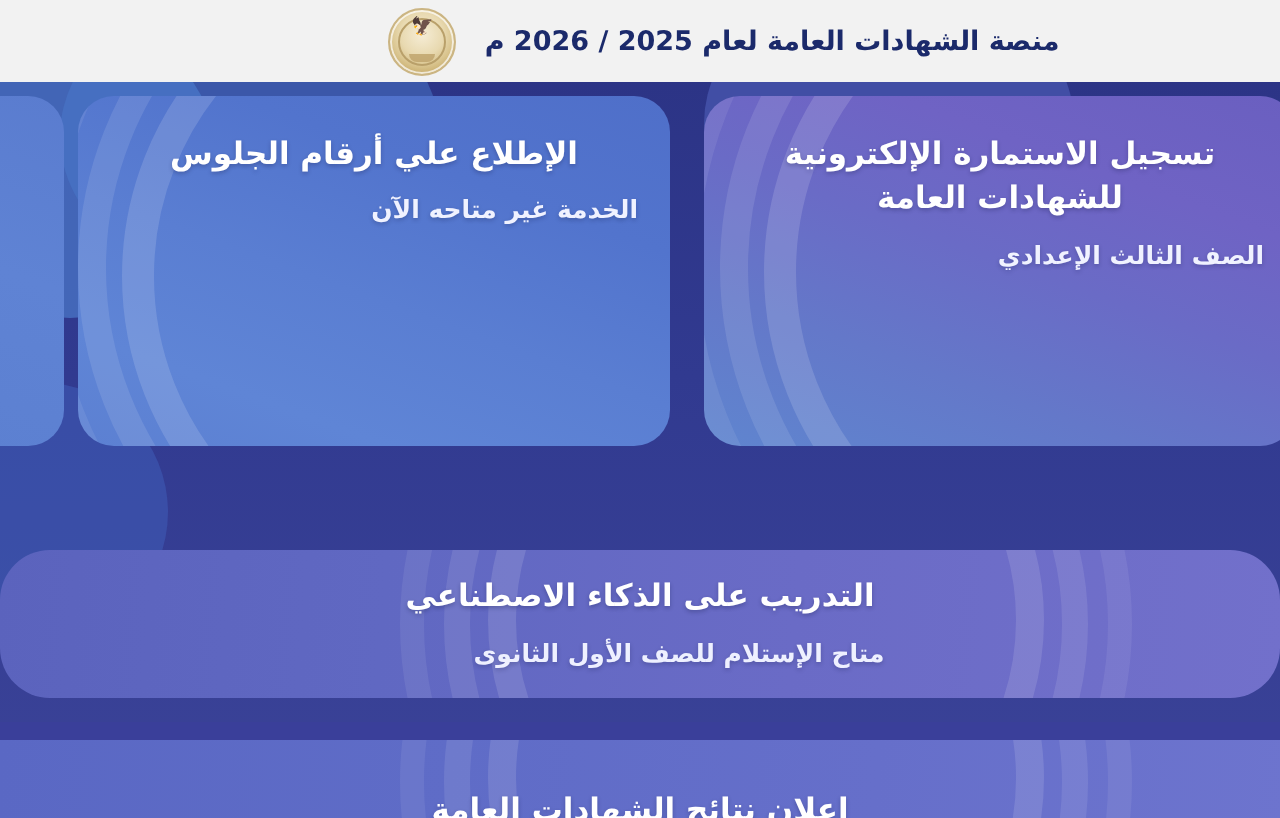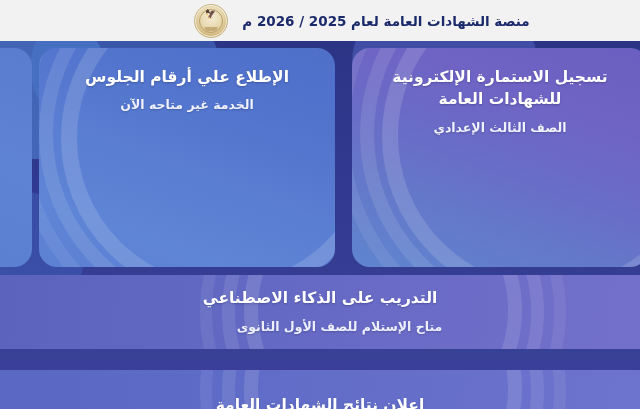--- a/index.html
+++ b/index.html
@@ -62,21 +62,21 @@
   .blob{position:absolute;border-radius:50%;pointer-events:none;}
   .blob-a{left:-40px;top:-32px;width:150px;height:150px;background:#4f7fd0;opacity:.65;}
   .blob-b{left:30px;top:-48px;width:190px;height:150px;background:#4a79cc;opacity:.5;}
   .blob-c{left:352px;top:-52px;width:185px;height:145px;background:#5668c3;opacity:.5;}
   .blob-d{left:-46px;top:150px;width:130px;height:130px;background:#3f5fbb;opacity:.5;}
 
   
   .card-row{position:absolute;left:0;top:7px;width:640px;height:219px;}
 
   .card{
-    position:absolute;top:0;height:219px;
+    position:absolute;top:0;height:175px;
     border-radius:18px;overflow:hidden;
     box-sizing:border-box;
     padding-top:18px;
   }
   
   .card-reg{
     right:-8px;width:296px;
     background:linear-gradient(200deg,#6a5fc0 0%,#6f63c4 26%,#6a6bc6 48%,#6478c9 72%,#5f85cf 100%);
   }
   
@@ -106,35 +106,36 @@
 
   .card-title{
     position:relative;z-index:2;
     text-align:center;color:#ffffff;
     font-size:15.5px;font-weight:bold;line-height:1.45;
     padding:0 16px;direction:rtl;
     text-shadow:0 1px 2px rgba(20,26,70,.28);
   }
   .card-sub{
     position:relative;z-index:2;
-    text-align:center;color:#f0f2ff;
+    text-align:right;color:#f0f2ff;
     font-size:12.5px;font-weight:bold;
     margin-top:9px;padding:0 16px;direction:rtl;
     text-shadow:0 1px 2px rgba(20,26,70,.25);
   }
 
   
   .band{
     position:absolute;left:0;width:640px;overflow:hidden;
     box-sizing:border-box;
   }
   .band-ai{
     top:234px;height:74px;
     background:linear-gradient(95deg,#5b63bd 0%,#6068c2 30%,#6a6bc6 62%,#7270cb 100%);
     padding-top:14px;
+    border-radius:25px;
   }
   .band-sep{
     top:320px;height:9px;
     background:#3a3f9a;
   }
   .band-results{
     top:329px;height:80px;
     background:linear-gradient(95deg,#5a68c4 0%,#5f6cc7 35%,#666fca 68%,#6d74ce 100%);
     padding-top:26px;
   }

